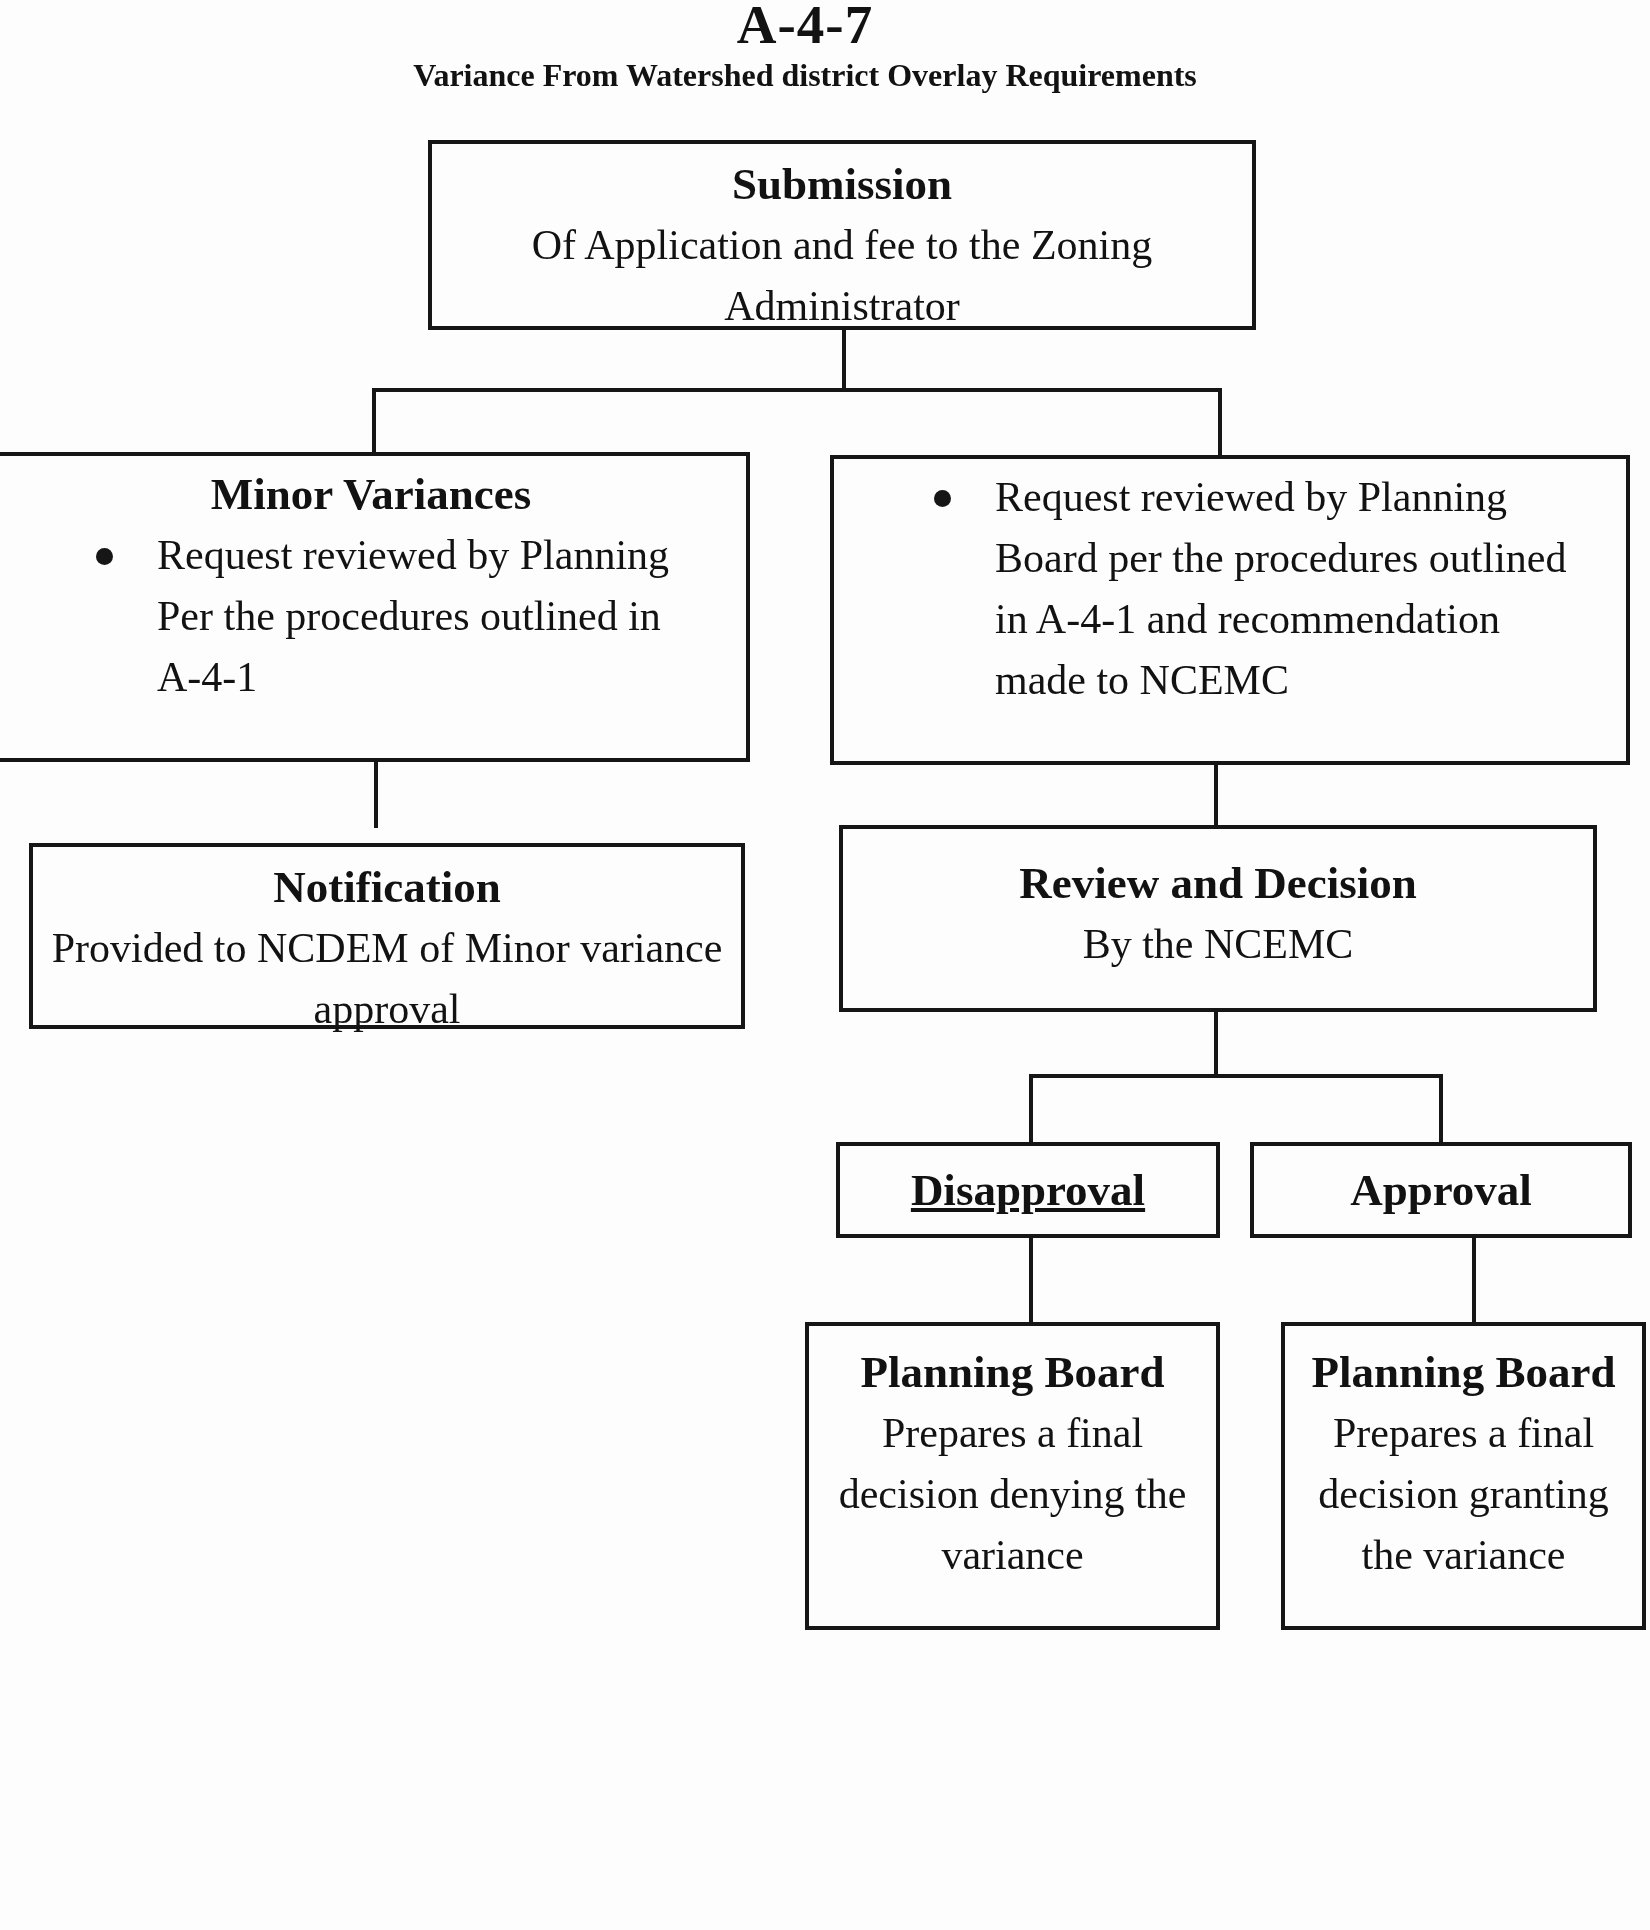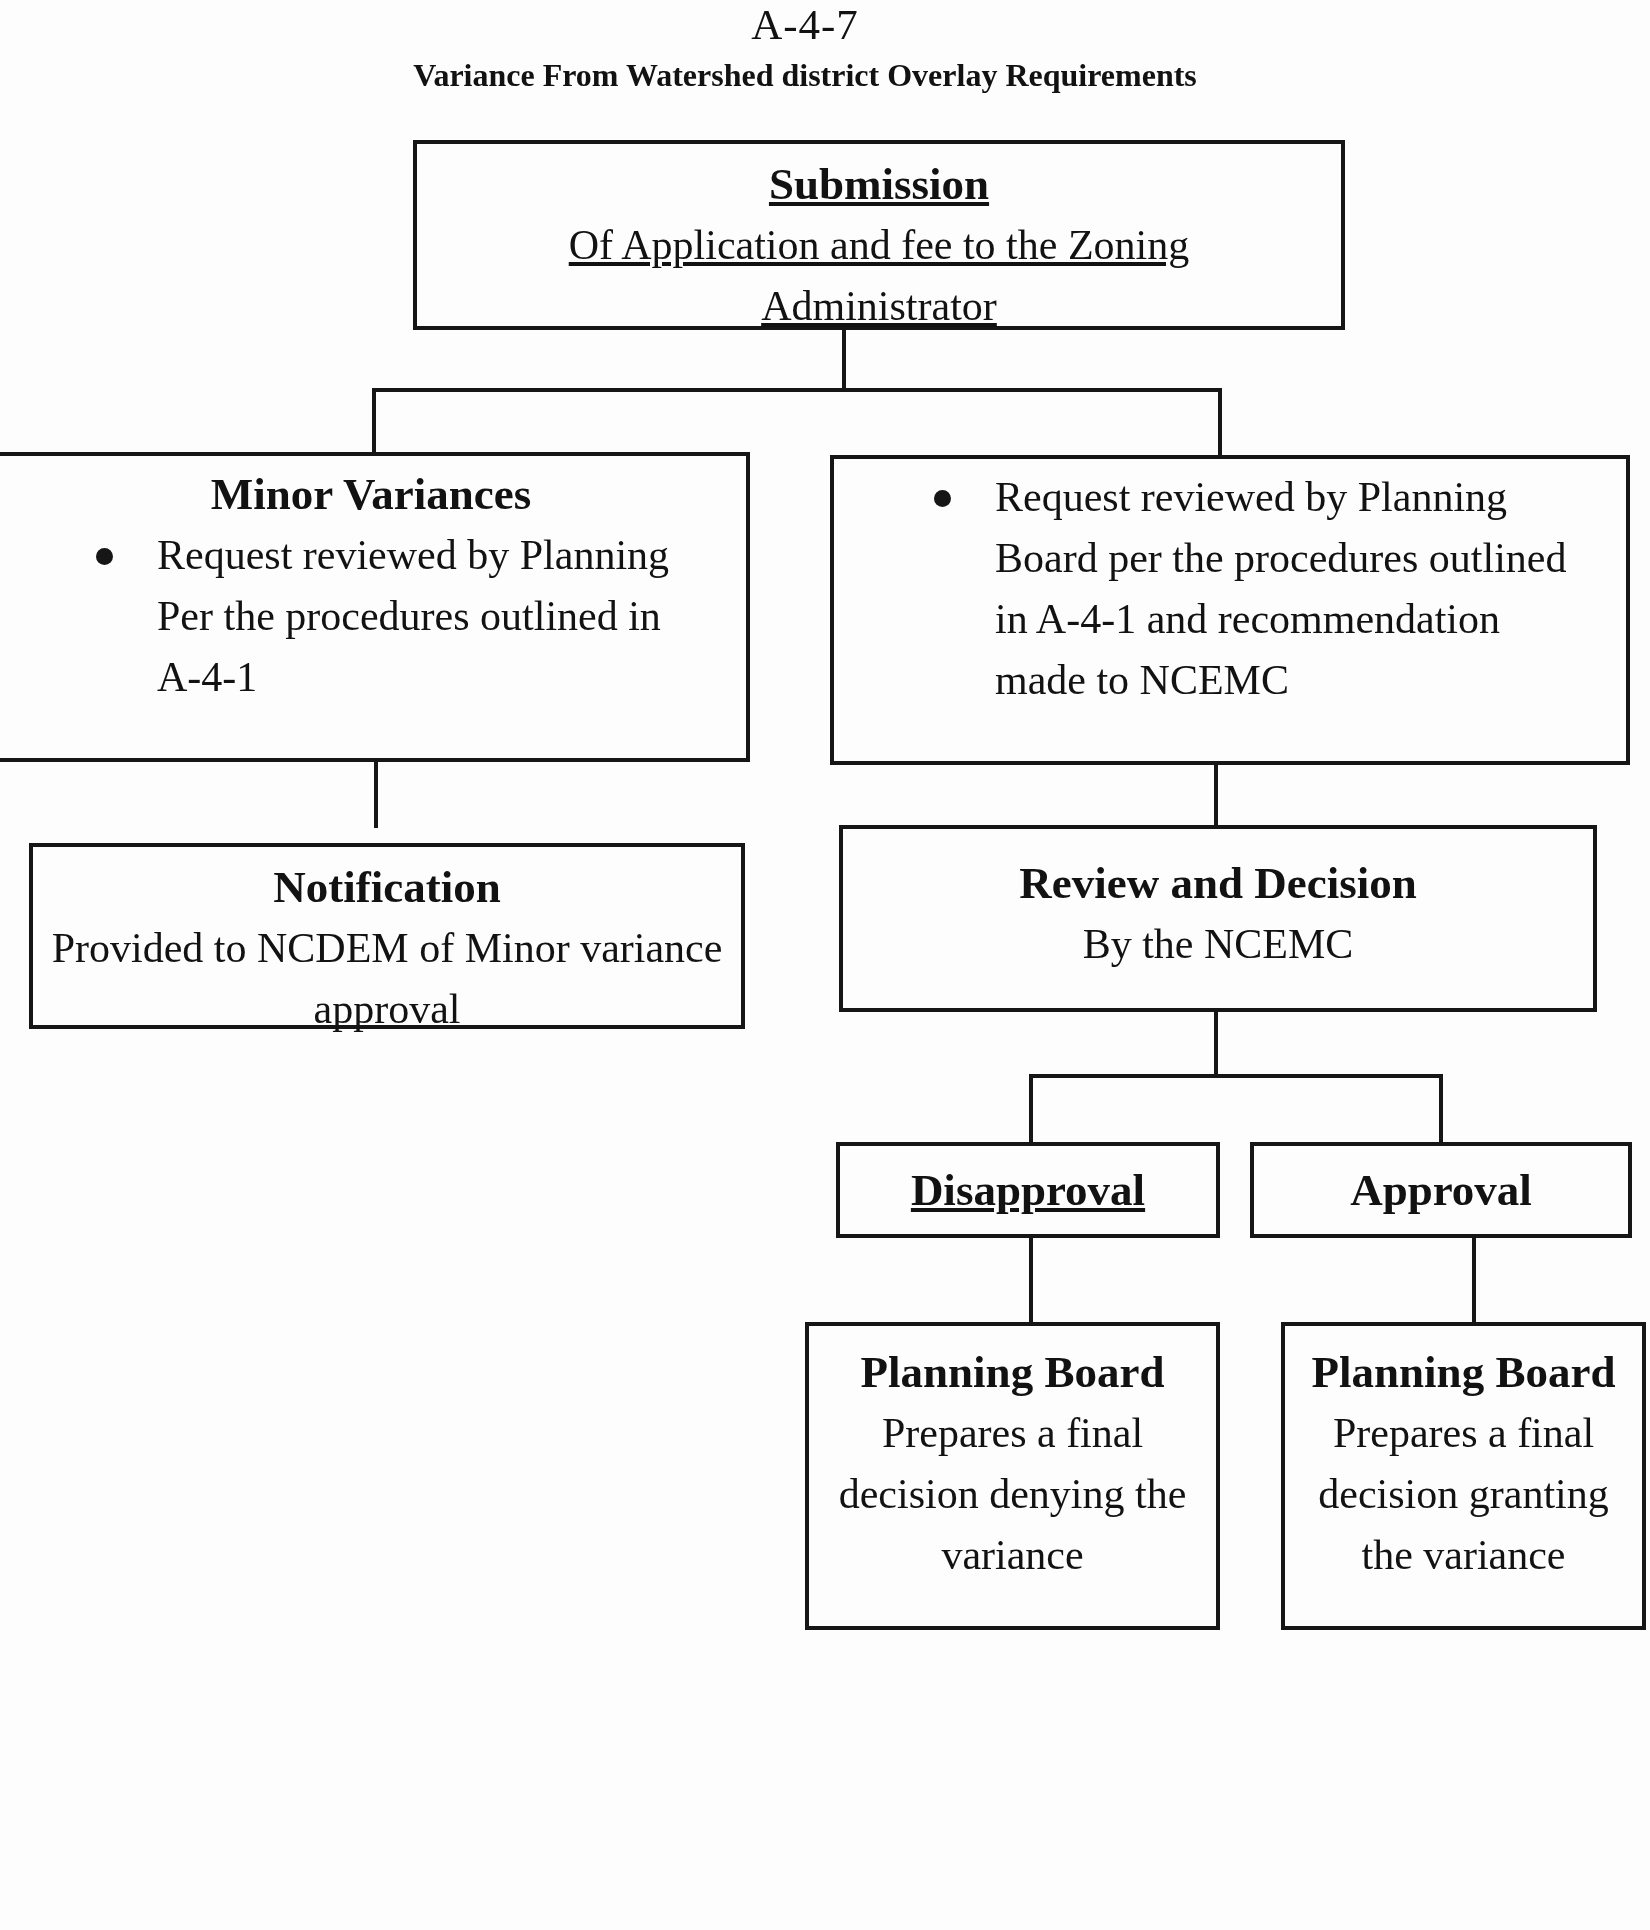--- a/index.html
+++ b/index.html
@@ -17,22 +17,22 @@
     color: #121212;
   }
   .diagram-header {
     position: absolute;
     left: 0;
     top: 2px;
     width: 1610px;
     text-align: center;
   }
   .title-code {
-    font-size: 43px;
-    font-weight: normal;
+    font-size: 55px;
+    font-weight: bold;
     line-height: 46px;
     letter-spacing: 1px;
   }
   .title-text {
     font-size: 32px;
     font-weight: bold;
     line-height: 54px;
   }
   .node {
     position: absolute;
@@ -94,21 +94,21 @@
 </head>
 <body>
 
 <div class="page">
 
   <div class="diagram-header">
     <div class="title-code">A-4-7</div>
     <div class="title-text">Variance From Watershed district Overlay Requirements</div>
   </div>
 
-  <div class="node centered-node" style="left:413px; top:140px; width:932px; height:190px;text-decoration:underline;">
+  <div class="node centered-node" style="left:428px; top:140px; width:828px; height:190px;">
     <div class="node-title">Submission</div>
     <div class="node-body">Of Application and fee to the Zoning
 Administrator</div>
   </div>
 
   <div class="line" style="left:842px; top:330px; width:4px; height:62px;"></div>
   <div class="line" style="left:372px; top:388px; width:850px; height:4px;"></div>
   <div class="line" style="left:372px; top:388px; width:4px; height:66px;"></div>
   <div class="line" style="left:1218px; top:388px; width:4px; height:69px;"></div>
 

